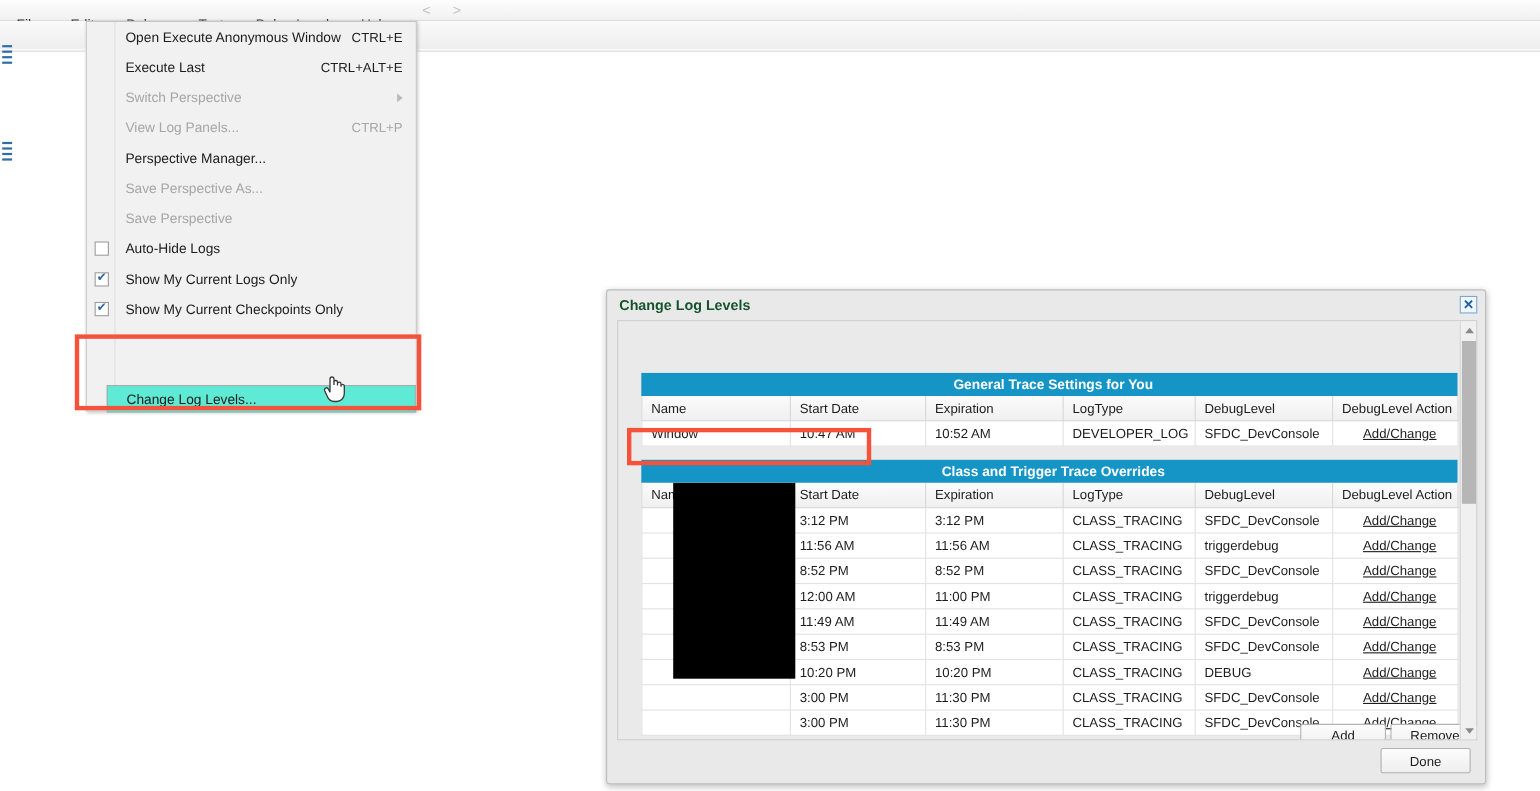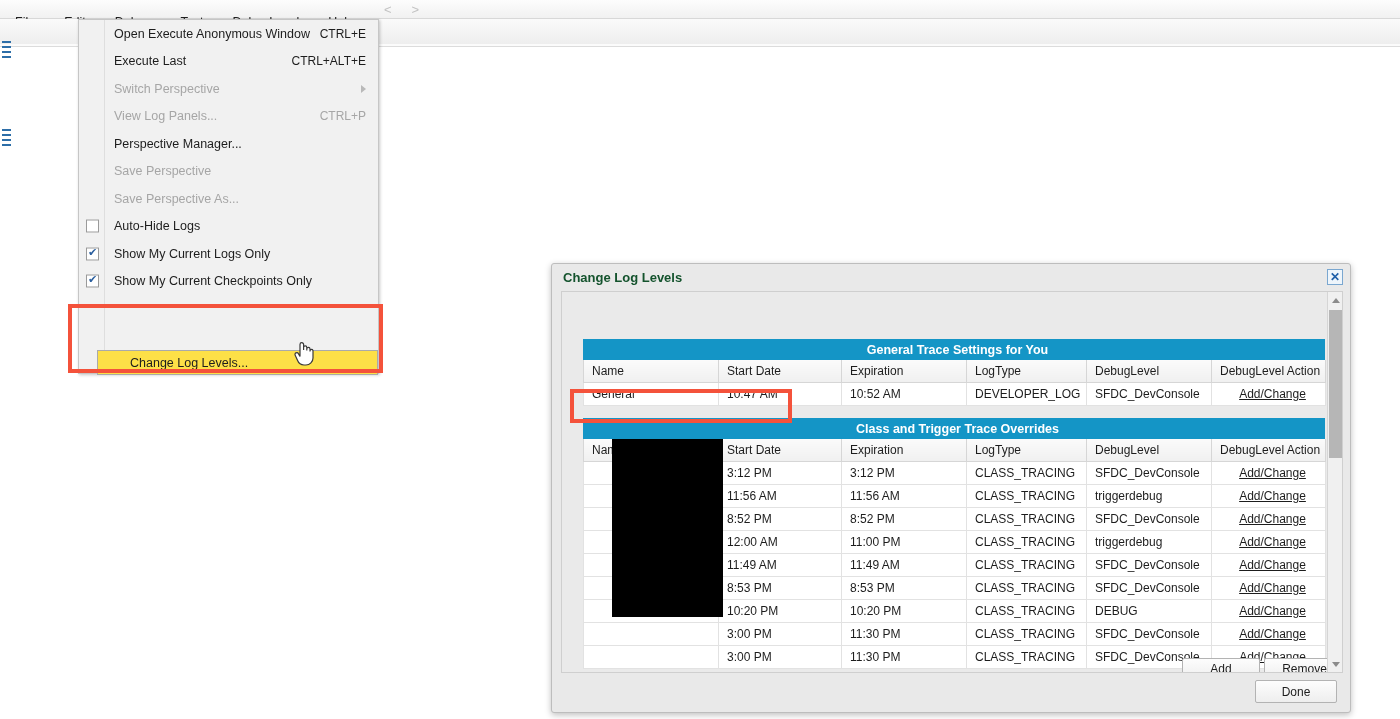--- a/index.html
+++ b/index.html
@@ -78,22 +78,22 @@
   .mi .cb{
     position:absolute; left:7px; top:50%; transform:translateY(-50%);
     width:13px;height:13px; border:1px solid #9a9a9a; background:#fff;
   }
   .mi .cb.checked:after{
     content:"\2714"; position:absolute; left:1px; top:-3px;
     font-size:11px; color:#2b5f9e;
   }
   #mi-changeloglevels{
     position:absolute; left:18px; top:330px; width:281px; height:25px;
-    background:#fde047; border:1px solid #aaaaaa;
-    display:flex; align-items:center; padding-left:32px;
+    background:#5eead4; border:1px solid #aaaaaa;
+    display:flex; align-items:center; padding-left:17px;
     font-size:12.5px; color:#1d1d1d;
   }
 
   
   .redbox{ position:absolute; border:4px solid #f4523b; pointer-events:none; }
   #redbox-menu{ left:68px; top:304px; width:315px; height:69px; }
   #redbox-overrides{ left:570px; top:389px; width:222px; height:34px; }
 
   
   #cursor{ position:absolute; left:293px; top:339px; width:22px; height:28px; }
@@ -241,24 +241,24 @@
         <span class="submenu-arrow"></span>
       </div>
       <div class="mi disabled">
         <span>View Log Panels...</span>
         <span class="accel">CTRL+P</span>
       </div>
       <div class="mi">
         <span>Perspective Manager...</span>
       </div>
       <div class="mi disabled">
+        <span>Save Perspective As...</span>
+      </div>
+      <div class="mi disabled">
         <span>Save Perspective</span>
-      </div>
-      <div class="mi disabled">
-        <span>Save Perspective As...</span>
       </div>
       <div class="mi">
         <span class="cb"></span>
         <span>Auto-Hide Logs</span>
       </div>
       <div class="mi">
         <span class="cb checked"></span>
         <span>Show My Current Logs Only</span>
       </div>
       <div class="mi">
@@ -297,21 +297,21 @@
               <th class="c-name">Name</th>
               <th class="c-start">Start Date</th>
               <th class="c-exp">Expiration</th>
               <th class="c-log">LogType</th>
               <th class="c-dbg">DebugLevel</th>
               <th class="c-act">DebugLevel Action</th>
             </tr>
           </thead>
         <tbody id="gen-body">
             <tr>
-              <td class="c-name">General</td>
+              <td class="c-name">Window</td>
               <td class="c-start">10:47 AM</td>
               <td class="c-exp exp-green">10:52 AM</td>
               <td class="c-log">DEVELOPER_LOG</td>
               <td class="c-dbg">SFDC_DevConsole</td>
               <td class="c-act act"><span>Add/Change</span></td>
             </tr>
           </tbody>
       </table>
     </div>
 

